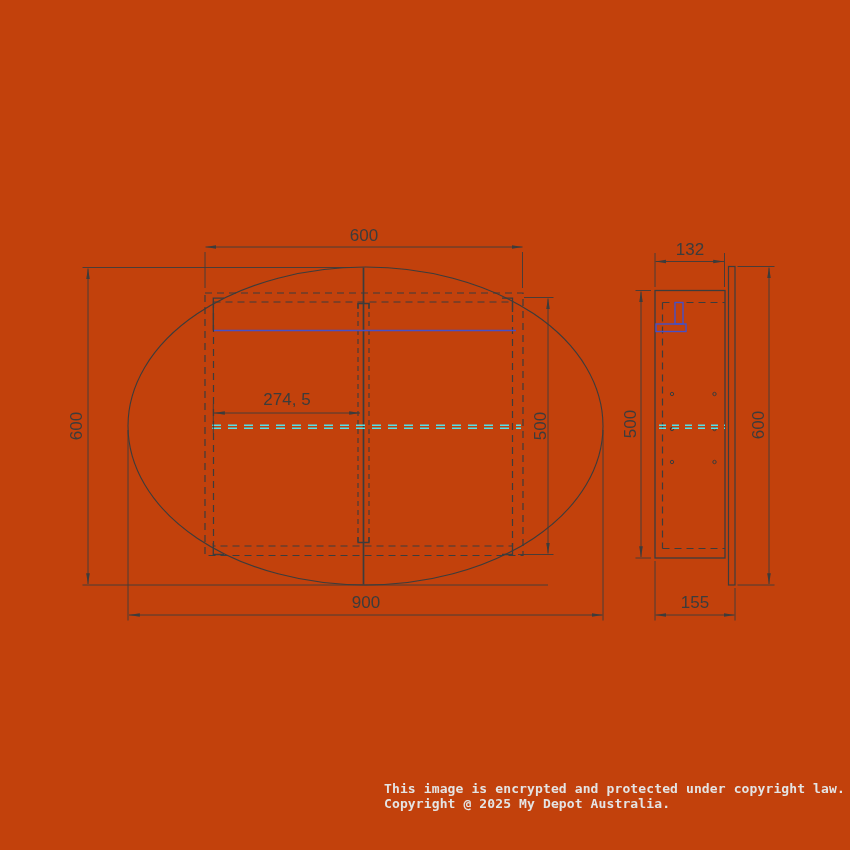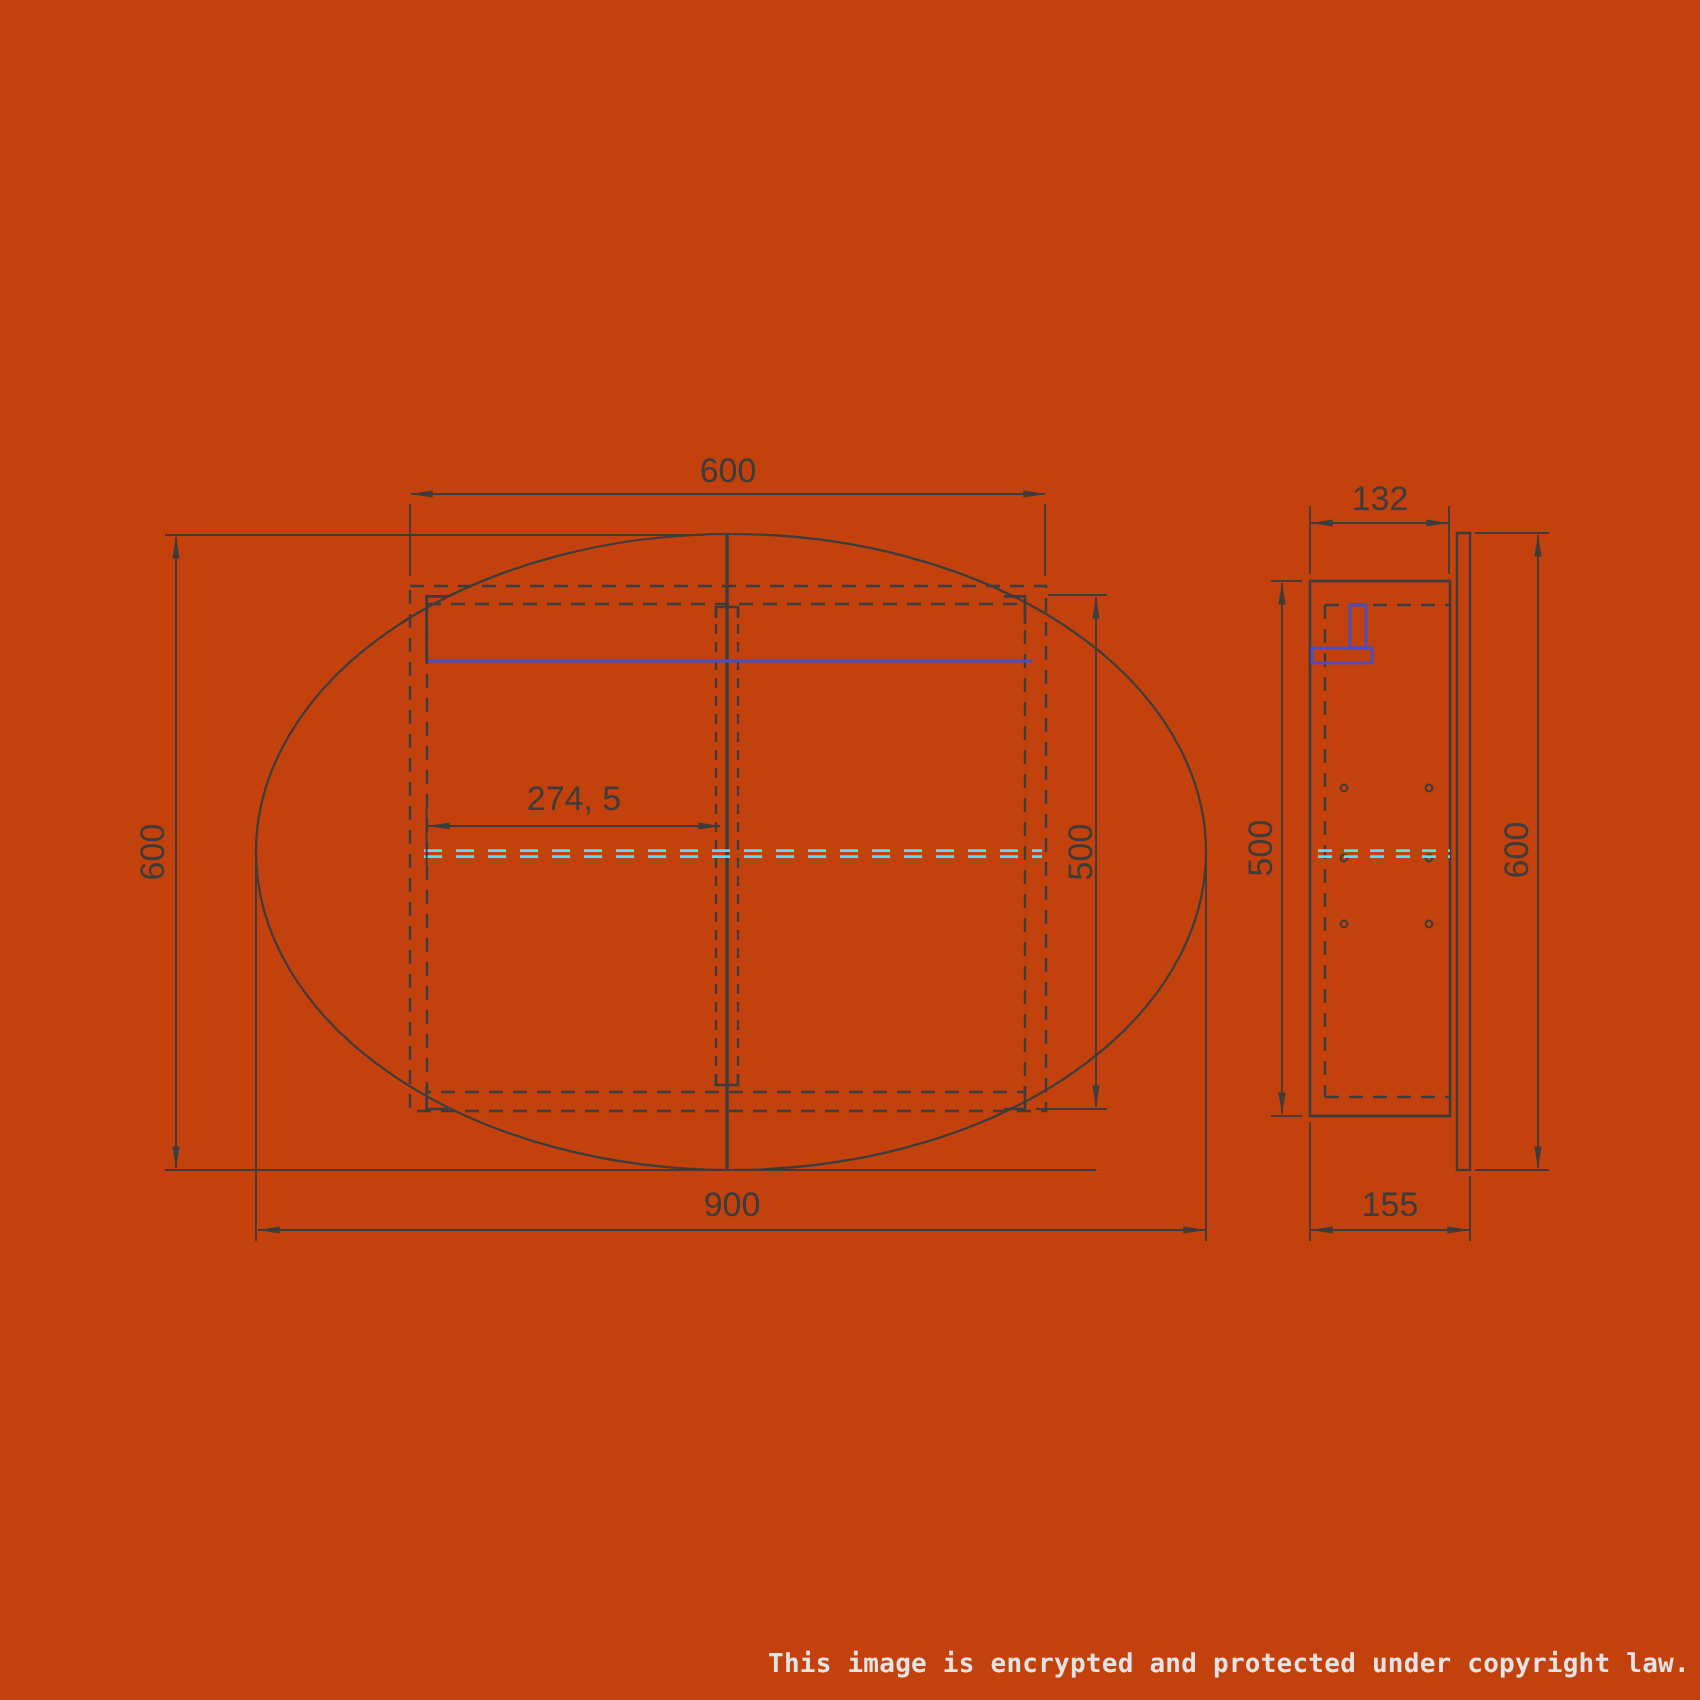--- a/index.html
+++ b/index.html
@@ -20,21 +20,21 @@
     position:absolute;
     left:384px;
     font-family:"DejaVu Sans Mono", monospace;
     font-size:13px;
     letter-spacing:0.12px;
     color:#e4e4e4;
     white-space:nowrap;
     font-weight:bold;
   }
   .wm1{top:796px;}
-  .wm2{top:825px;text-align:center;}
+  .wm2{top:781px;text-align:center;}
 </style>
 </head>
 <body>
 
 <div id="canvas">
 
 <svg width="850" height="850" viewBox="0 0 850 850">
   <defs>
     <marker id="arrow" viewBox="0 0 12 6" refX="12" refY="3" markerWidth="12" markerHeight="6" orient="auto-start-reverse">
       <path d="M12,3 L0,1 L0,5 Z" fill="#3c3c3c"></path>
@@ -156,15 +156,16 @@
 
     <g stroke-width="0.9">
       <line x1="655.5" y1="615" x2="734.5" y2="615" marker-start="url(#arrow)" marker-end="url(#arrow)"></line>
       <line x1="655" y1="561" x2="655" y2="620.5"></line>
       <line x1="735" y1="588" x2="735" y2="620.5"></line>
       <text x="695" y="608" text-anchor="middle" stroke="none" fill="#3c3c3c">155</text>
     </g>
   </g>
 </svg>
 
+  <div class="wm wm1">Copyright @ 2025 My Depot Australia.</div>
   <div class="wm wm2">This image is encrypted and protected under copyright law.</div>
 
 </div>
 
 </body></html>

